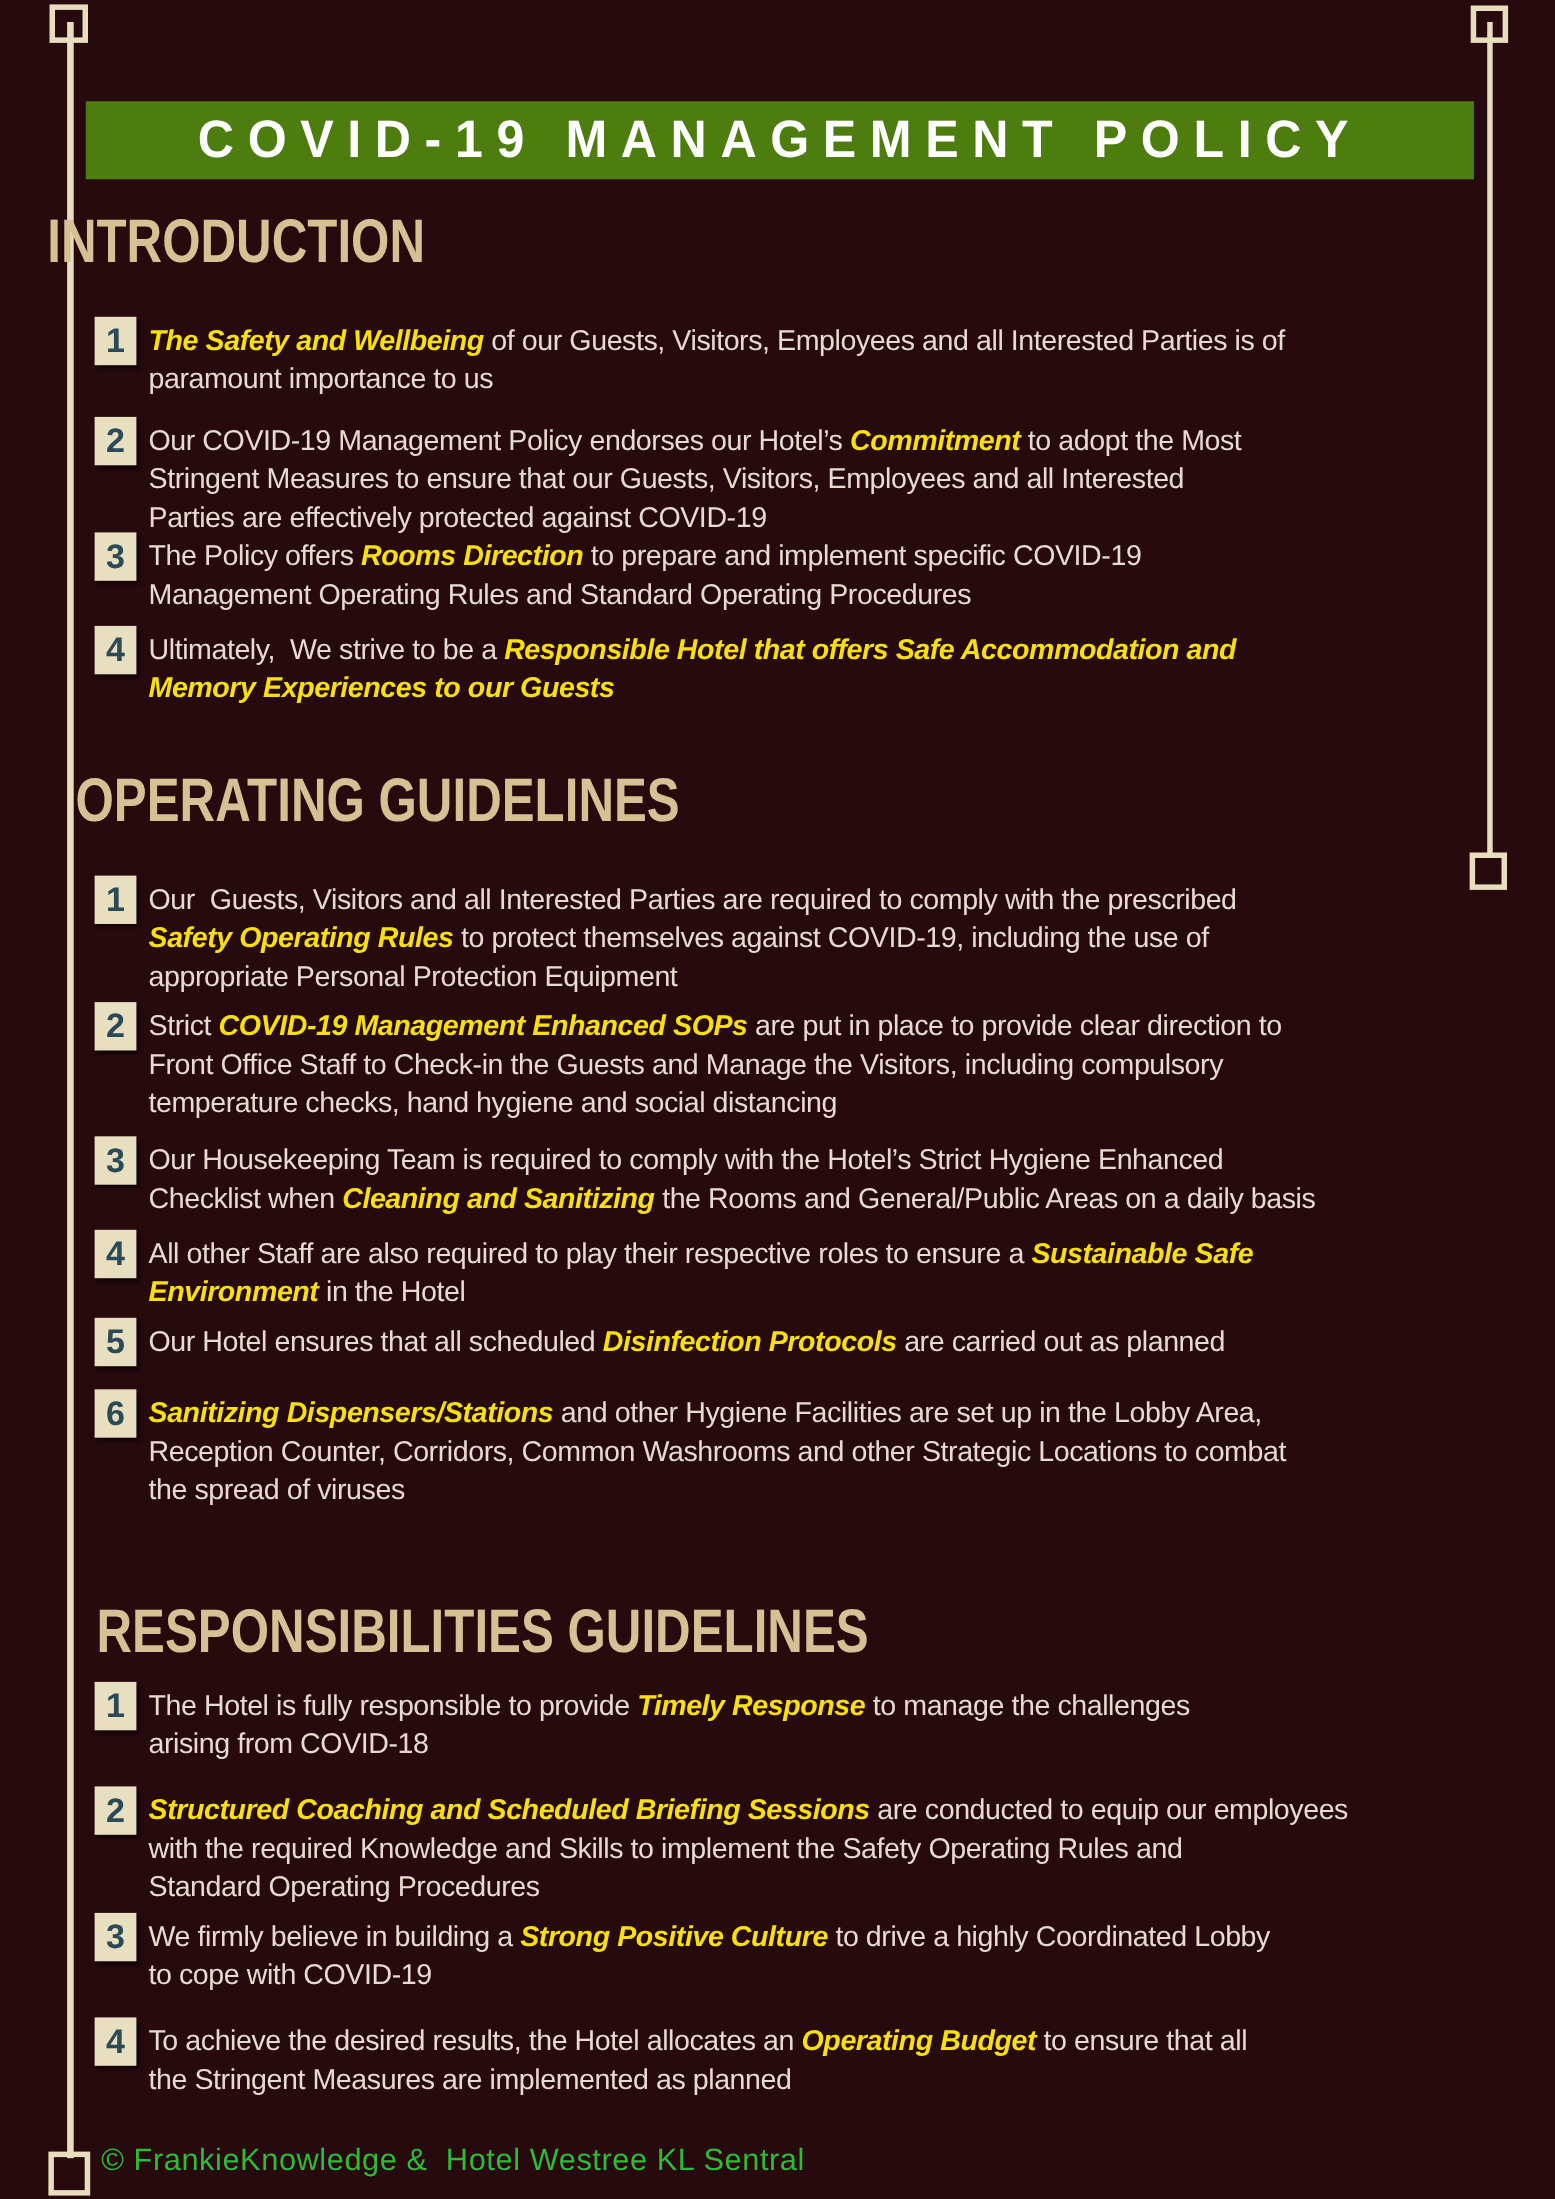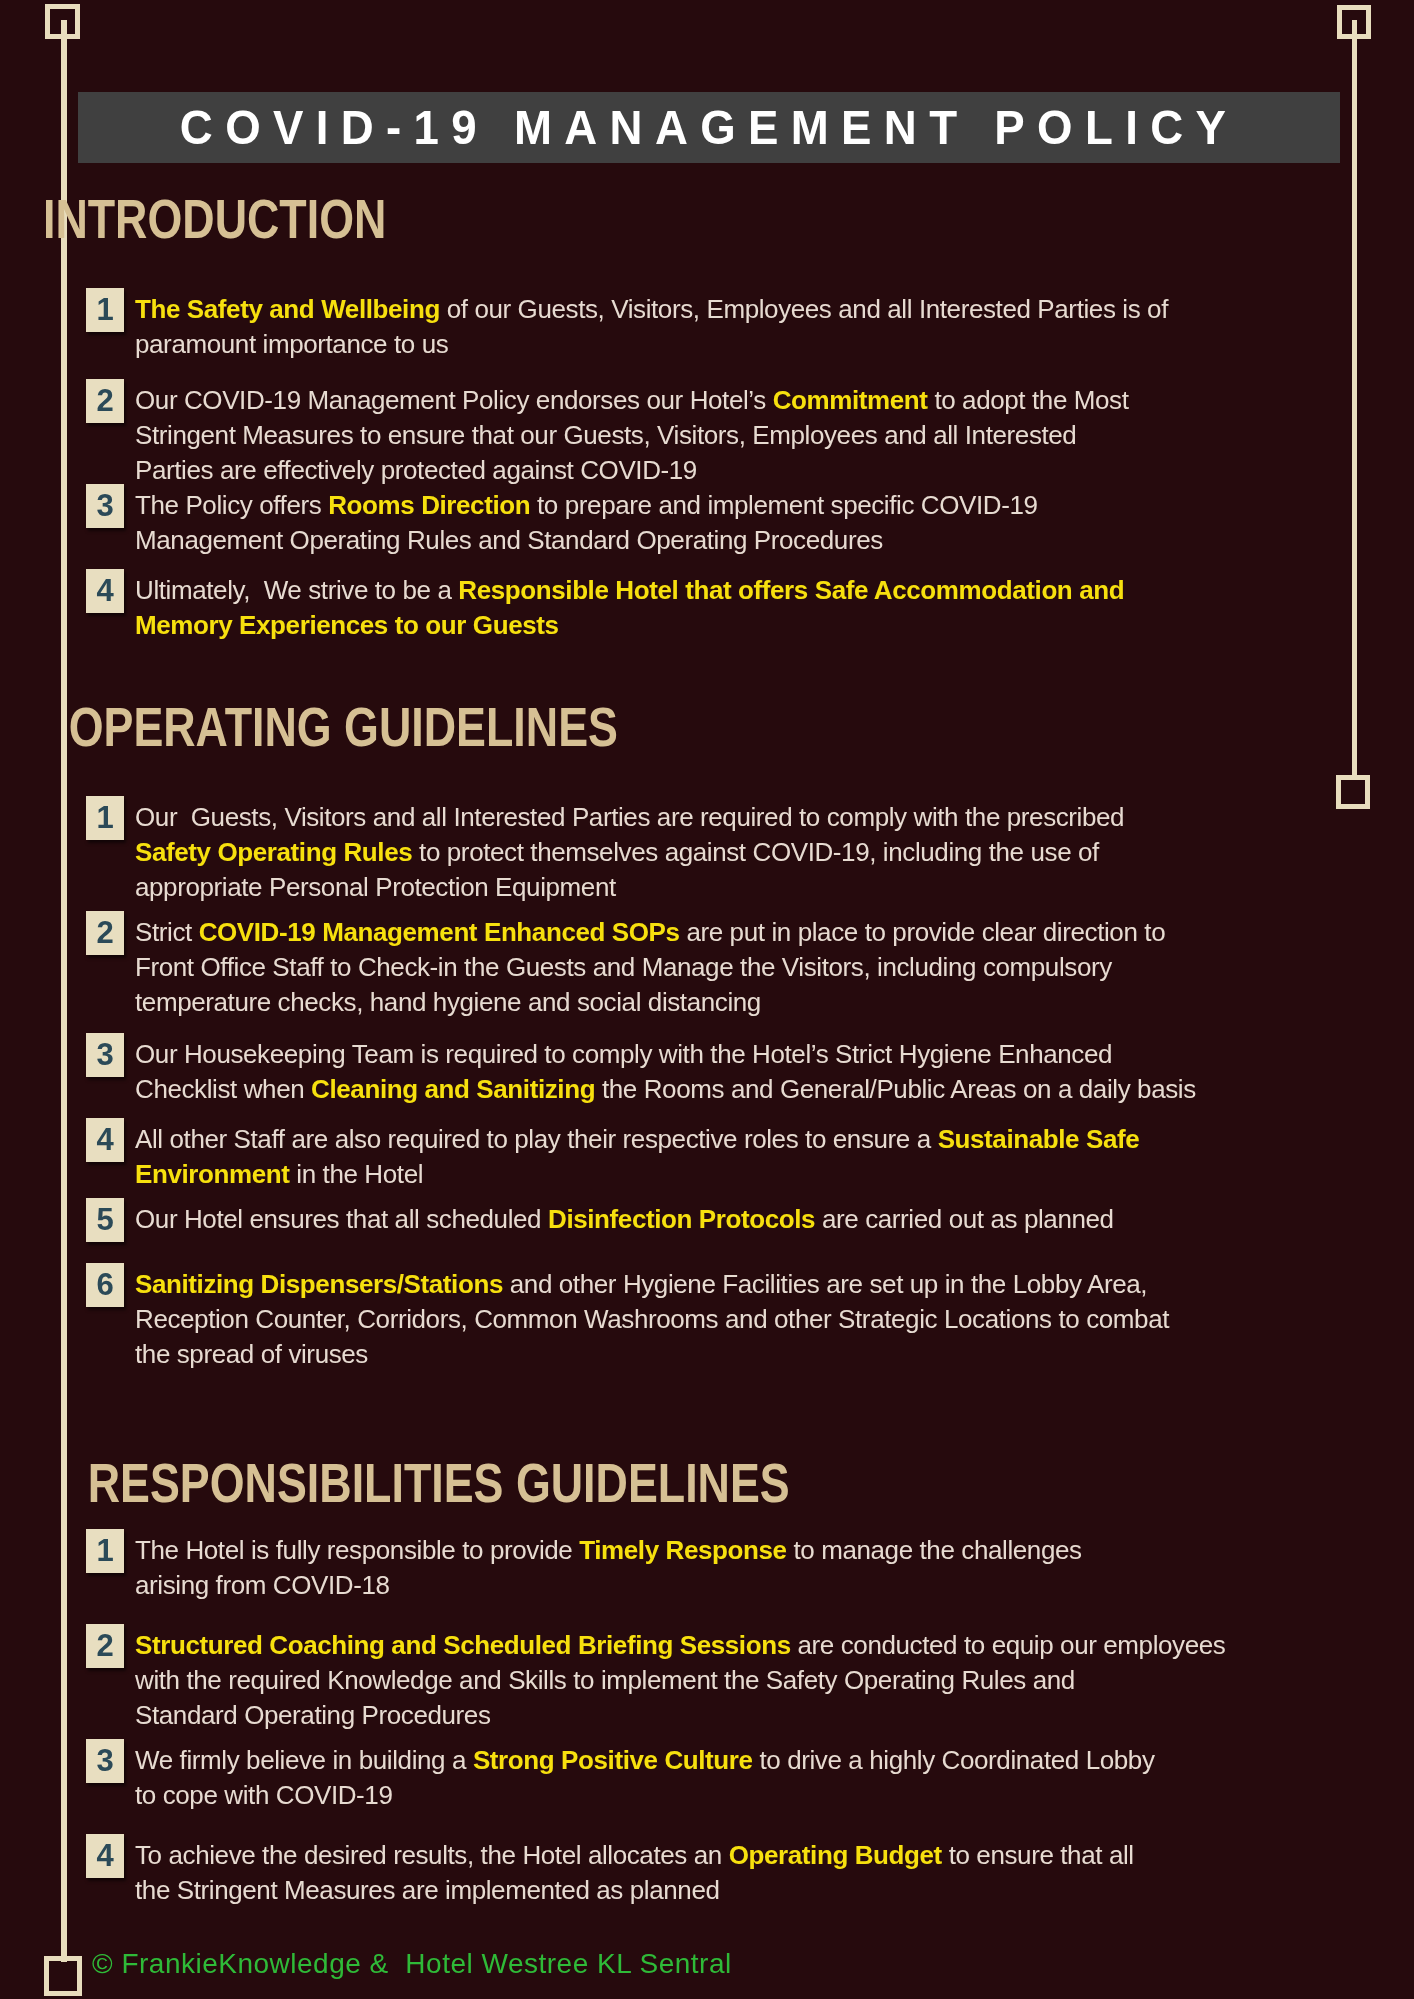--- a/index.html
+++ b/index.html
@@ -43,40 +43,40 @@
     background:#e8dec0; color:#2b4a58;
     font-weight:bold; font-size:31px;
     display:flex; align-items:center; justify-content:center;
     box-shadow:2px 3px 3px rgba(0,0,0,0.55);
   }
   .item-text {
     margin-left:11px; width:1150px;
     color:#e7dbd1; font-size:26px; line-height:35px; letter-spacing:-0.4px;
   }
   .item-text .line { display:block; }
-  .hl { color:#f7e00e; font-weight:bold; }
+  .hl { color:#f7e00e; font-weight:bold;font-style:italic; }
 
   .footer {
     position:absolute; left:92px; top:1948px;
     color:#2fba38; font-size:28px; letter-spacing:0.5px;
   }
 </style>
 </head>
 <body>
 
 <div class="page" style="background: rgb(38, 10, 13);">
 
   <div class="deco-line" id="deco-left-line"></div>
   <div class="deco-square" id="deco-left-sq-top"></div>
   <div class="deco-square" id="deco-left-sq-bot"></div>
   <div class="deco-line" id="deco-right-line"></div>
   <div class="deco-square" id="deco-right-sq-top"></div>
   <div class="deco-square" id="deco-right-sq-bot"></div>
 
-  <div class="banner" id="title-banner" style="background: #404040;">
+  <div class="banner" id="title-banner" style="background: #4d7c0f;">
     <span class="banner-title">COVID-19 MANAGEMENT POLICY</span>
   </div>
 
   <div class="section-heading" id="sec-intro-heading">
     <span>INTRODUCTION</span>
   </div>
   <div class="section-heading" id="sec-op-heading">
     <span>OPERATING GUIDELINES</span>
   </div>
   <div class="section-heading" id="sec-resp-heading">

